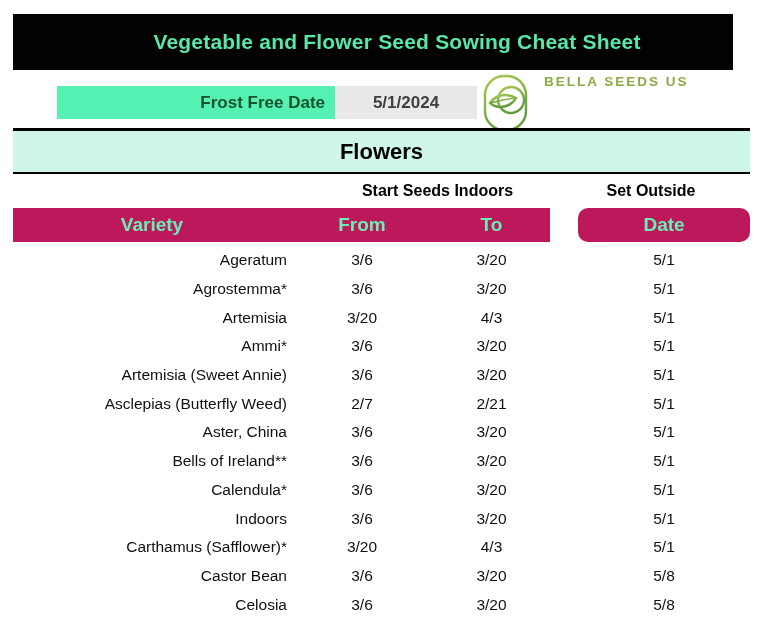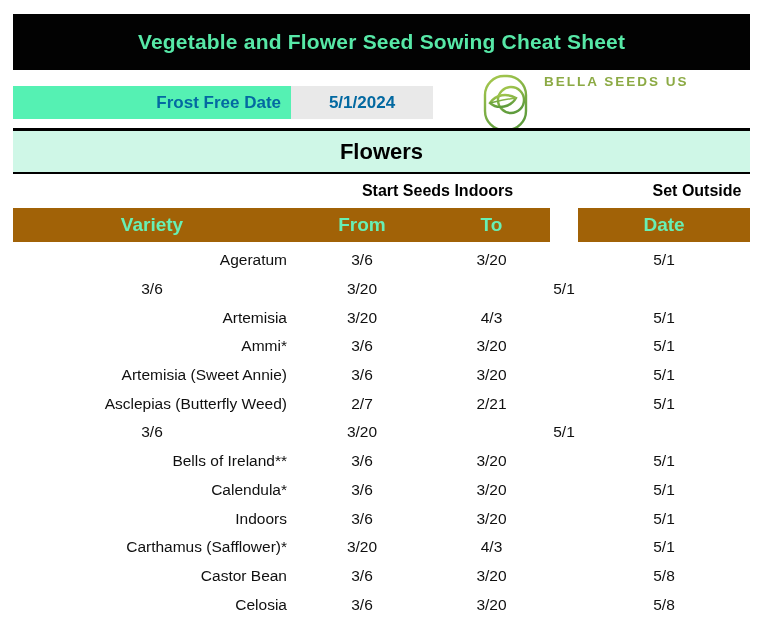--- a/index.html
+++ b/index.html
@@ -13,23 +13,23 @@
     width: 784px;
     height: 619px;
     background: #ffffff;
     overflow: hidden;
   }
 
   
   .title-banner {
     position: absolute;
     left: 13px; top: 14px;
-    width: 737px; height: 56px;
+    width: 672px; height: 56px;
     background: #020202;
-    display: flex; align-items: center; justify-content: center;
+    display: flex; align-items: center; justify-content: center; padding-left: 48px;
   }
   .title-banner .title-text {
     color: #57E8A7;
     font-size: 21px;
     font-weight: bold;
     letter-spacing: 0.2px;
   }
 
   
   .frost-row {
@@ -37,27 +37,27 @@
     left: 13px; top: 86px;
     height: 33px;
     display: flex;
   }
   .frost-label {
     width: 278px;
     background: #55F1B3;
     display: flex; align-items: center; justify-content: flex-end;
     padding-right: 10px;
     box-sizing: border-box;
-    font-size: 17px; font-weight: bold; color: #0369a1;
+    font-size: 17px; font-weight: bold; color: #14532d; margin-left: 44px;
   }
   .frost-value {
     width: 142px;
     background: #E9E9E9;
     display: flex; align-items: center; justify-content: center;
-    font-size: 17px; font-weight: bold; color: #0369a1;
+    font-size: 17px; font-weight: bold; color: #404040;
   }
 
   
   .logo {
     position: absolute;
     left: 481px; top: 74px;
     display: flex; 
     gap: 9px;
   }
   .logo-text {
@@ -84,31 +84,31 @@
   }
 
   
   .group-header {
     position: absolute;
     top: 179px; height: 24px;
     display: flex; align-items: center; justify-content: center;
     font-size: 16px; font-weight: bold; color: #000;
   }
   .group-indoors { left: 308px; width: 259px; }
-  .group-outside { left: 611px; width: 172px; }
+  .group-outside { left: 565px; width: 172px; }
 
   
   .header-block {
     position: absolute;
     top: 208px; height: 34px;
-    background: #a16207;
+    background: #be185d;
     display: flex; align-items: center;
   }
   .header-left  { left: 13px;  width: 537px; }
-  .header-right { left: 578px; width: 172px; }
+  .header-right { left: 578px; width: 172px; border-radius: 10px; }
   .header-cell {
     color: #68EFB4;
     font-size: 19px; font-weight: bold;
     text-align: center;
   }
   .hc-variety { width: 278px; }
   .hc-from    { width: 142px; }
   .hc-to      { width: 117px; }
   .hc-date    { width: 172px; }
 
@@ -185,20 +185,21 @@
   <div class="rows" id="rows-container">
     <div class="row">
       <div class="cell variety">Ageratum</div>
       <div class="cell from">3/6</div>
       <div class="cell to">3/20</div>
       <div class="cell gap"></div>
       <div class="cell date">5/1</div>
     </div>
 
     <div class="row">
+      <div class="cell variety">Agrostemma*</div>
       <div class="cell from">3/6</div>
       <div class="cell to">3/20</div>
       <div class="cell gap"></div>
       <div class="cell date">5/1</div>
     </div>
 
     <div class="row">
       <div class="cell variety">Artemisia</div>
       <div class="cell from">3/20</div>
       <div class="cell to">4/3</div>
@@ -224,20 +225,21 @@
 
     <div class="row">
       <div class="cell variety">Asclepias (Butterfly Weed)</div>
       <div class="cell from">2/7</div>
       <div class="cell to">2/21</div>
       <div class="cell gap"></div>
       <div class="cell date">5/1</div>
     </div>
 
     <div class="row">
+      <div class="cell variety">Aster, China</div>
       <div class="cell from">3/6</div>
       <div class="cell to">3/20</div>
       <div class="cell gap"></div>
       <div class="cell date">5/1</div>
     </div>
 
     <div class="row">
       <div class="cell variety">Bells of Ireland**</div>
       <div class="cell from">3/6</div>
       <div class="cell to">3/20</div>

